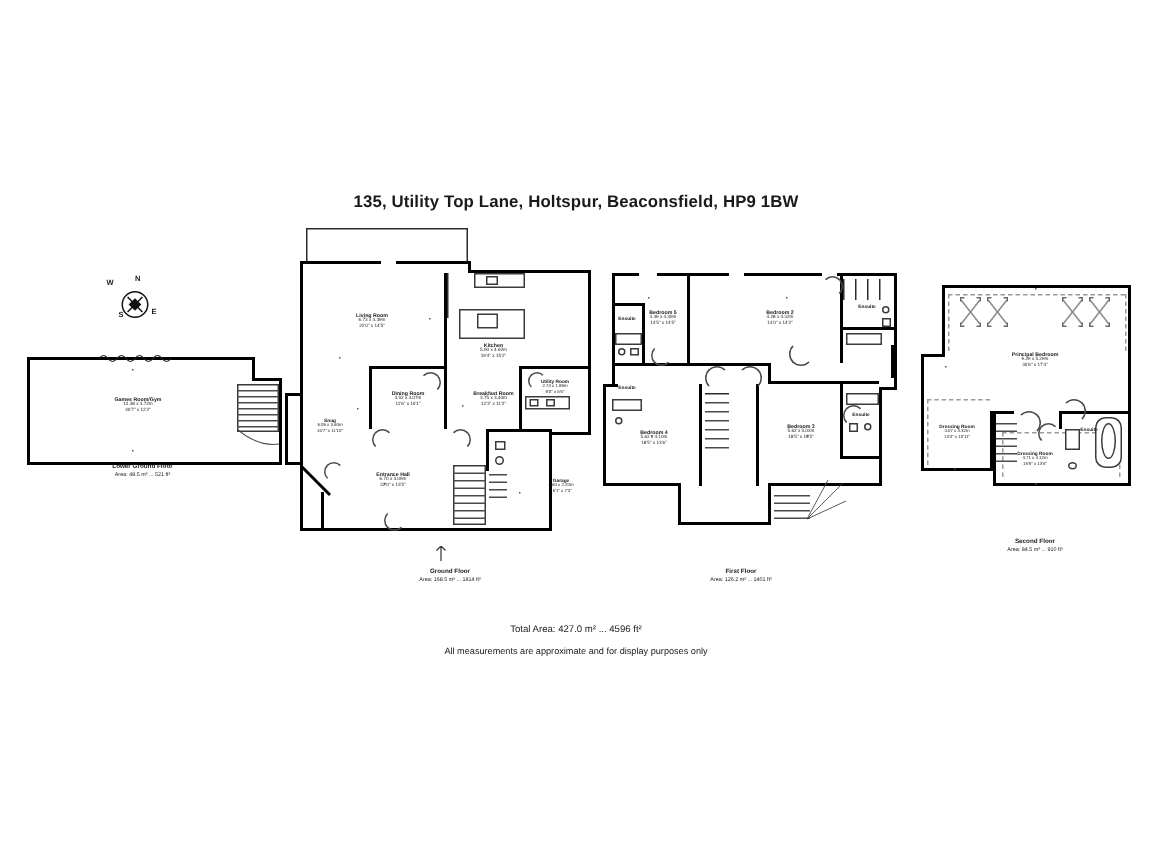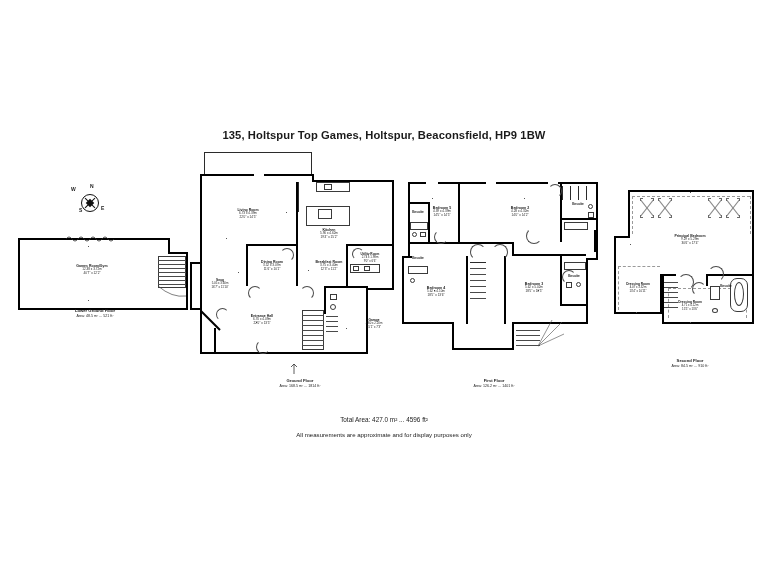--- a/index.html
+++ b/index.html
@@ -207,21 +207,21 @@
     width: 3px; height: 3px;
     border: 1px solid #6a6a6a;
     box-sizing: border-box;
   }
 </style>
 </head>
 <body>
 
 <div id="stage">
 
-  <div id="title" class="abs">135, Holtspur Top Games, Holtspur, Beaconsfield, HP9 1BW</div>
+  <div id="title" class="abs">135, Utility Top Lane, Holtspur, Beaconsfield, HP9 1BW</div>
 
   <div id="compass" class="abs">
     <div class="star">
       <div class="star-core"></div>
     </div>
     <div class="cl" style="left:20px; top:0px;">N</div>
     <div class="cl" style="left:31px; top:22px;">E</div>
     <div class="cl" style="left:9px; top:24px;">S</div>
     <div class="cl" style="left:1px; top:3px;">W</div>
   </div>

